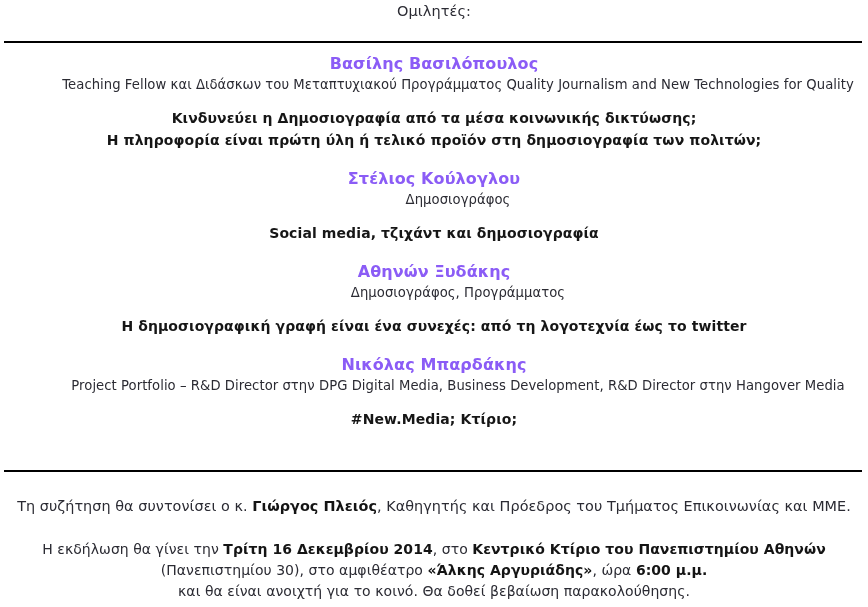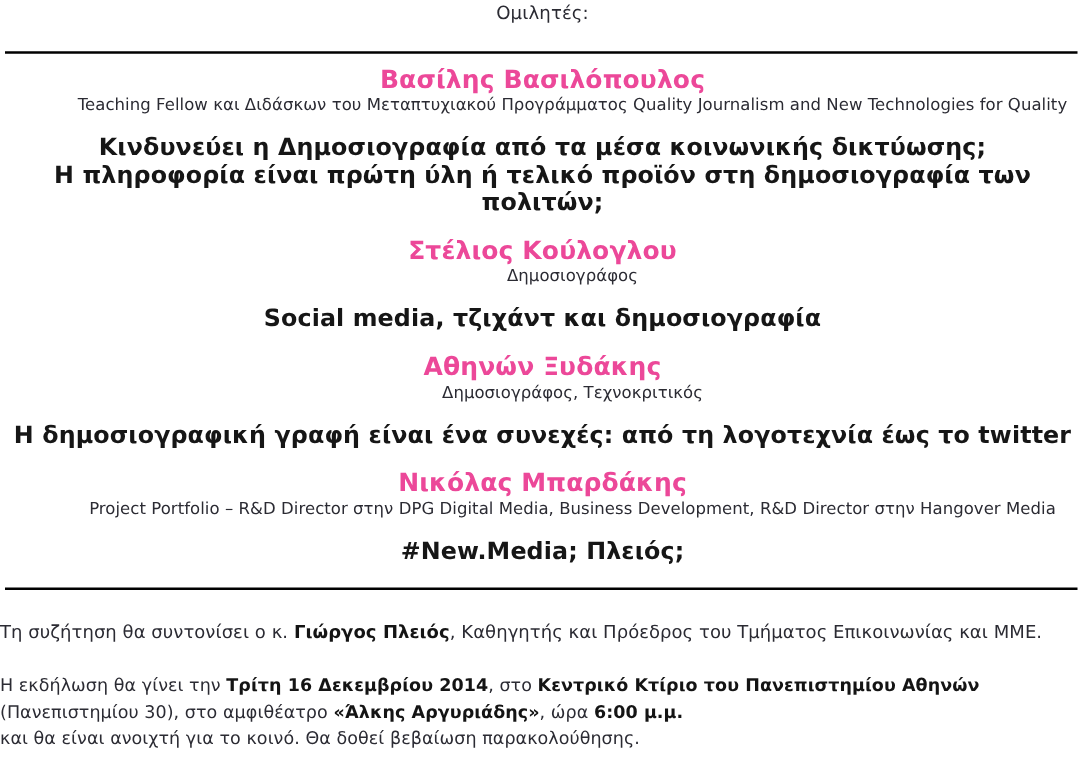--- a/index.html
+++ b/index.html
@@ -50,52 +50,53 @@
     left: 0;
     top: 48px;
     width: 868px;
     text-align: center;
   }
   .speaker {
     margin: 0 0 0 0;
     padding: 0;
   }
   .sp-name {
-    font-size: 20px;
+    font-size: 16px;
     font-weight: bold;
     line-height: 21px;
-    color: #ec4899;
+    color: #8b5cf6;
     letter-spacing: 0.1px;
     padding-top: 5px;
   }
   .sp-role {
     font-size: 13.2px;
     font-weight: normal;
     line-height: 17px;
     color: #2b2b33;
     padding: 2px 14px 0 14px;
     letter-spacing: 0.05px;
     margin-left: 48px;
   }
   .sp-titles {
-    font-size: 19px;
+    font-size: 14px;
     font-weight: bold;
     line-height: 22px;
     color: #161616;
     padding-top: 14px;
     padding-bottom: 12px;
     letter-spacing: 0.1px;
   }
   .sp-titles .t-line { display: block; }
 
   .footer {
     position: absolute;
     left: 0;
     top: 486px;
     width: 868px;
+    text-align: center;
   }
   .moderator {
     font-size: 14.4px;
     line-height: 20px;
     color: #2b2b33;
     padding-top: 10px;
     letter-spacing: 0.05px;
   }
   .details {
     font-size: 14px;
@@ -130,31 +131,31 @@
     <div class="speaker">
       <div class="sp-name">Στέλιος Κούλογλου</div>
       <div class="sp-role">Δημοσιογράφος</div>
       <div class="sp-titles">
         <span class="t-line">Social media, τζιχάντ και δημοσιογραφία</span>
       </div>
     </div>
 
     <div class="speaker">
       <div class="sp-name">Αθηνών Ξυδάκης</div>
-      <div class="sp-role">Δημοσιογράφος, Τεχνοκριτικός</div>
+      <div class="sp-role">Δημοσιογράφος, Προγράμματος</div>
       <div class="sp-titles">
         <span class="t-line">Η δημοσιογραφική γραφή είναι ένα συνεχές: από τη λογοτεχνία έως το twitter</span>
       </div>
     </div>
 
     <div class="speaker">
       <div class="sp-name">Νικόλας Μπαρδάκης</div>
       <div class="sp-role">Project Portfolio – R&amp;D Director στην DPG Digital Media, Business Development, R&amp;D Director στην Hangover Media</div>
       <div class="sp-titles">
-        <span class="t-line">#New.Media; Πλειός;</span>
+        <span class="t-line">#New.Media; Κτίριο;</span>
       </div>
     </div>
 
   </div>
 
   <hr class="rule rule-bottom">
 
   <div class="footer">
 
     <div class="moderator">

